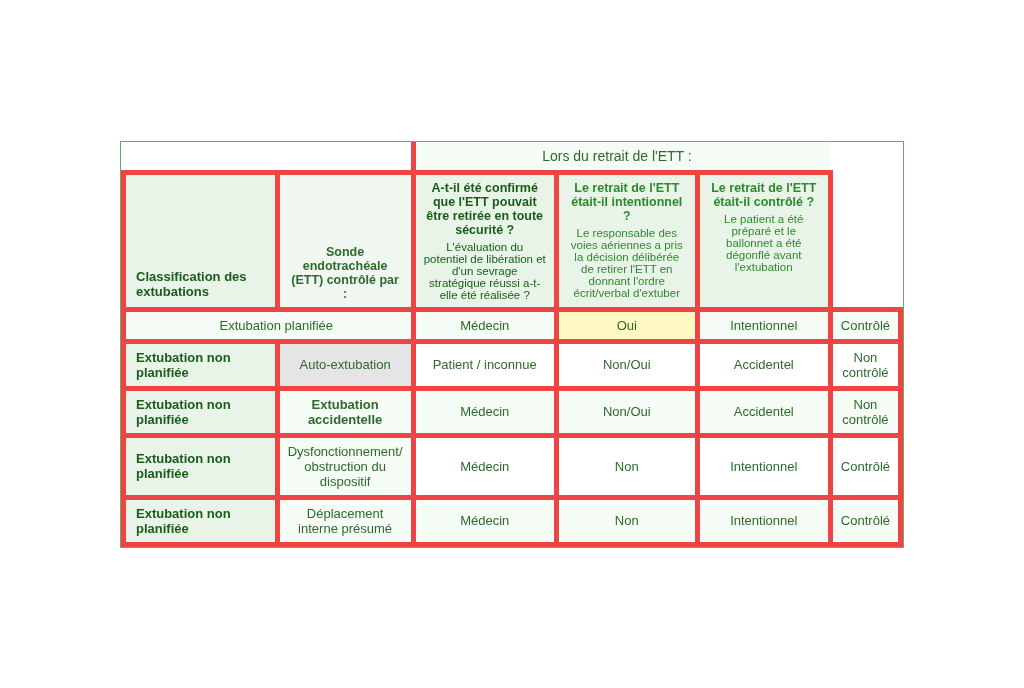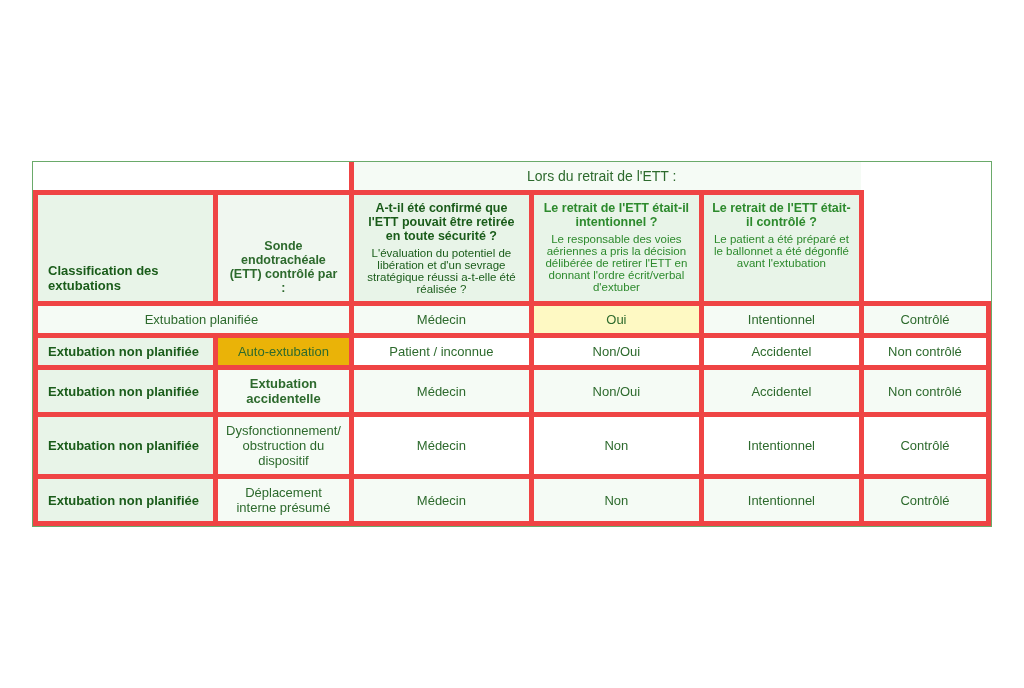--- a/index.html
+++ b/index.html
@@ -12,21 +12,21 @@
       background: #ffffff;
       font-family: Arial, Helvetica, sans-serif;
       display: flex;
       justify-content: center;
       align-items: center;
       min-height: 688px;
       width: 1024px;
     }
 
     .table-wrapper {
-      width: 960px;
+      width: 784px;
       border: 1.5px solid #6aaa6a;
       border-collapse: collapse;
     }
 
     table {
       width: 100%;
       border-collapse: collapse;
       font-size: 13px;
       color: #2d6a2d;
     }
@@ -127,21 +127,21 @@
       <tr style="background:#f5fbf5;">
         <td colspan="2" style="text-align:center; padding-left:24px; color:#2d6a2d; font-size:13px; background:#f5fbf5;">Extubation planifiée</td>
         <td style="color:#2d6a2d; background:#f5fbf5;">Médecin</td>
         <td style="color:#2d6a2d; background:#fef9c3;">Oui</td>
         <td style="color:#2d6a2d; background:#f5fbf5;">Intentionnel</td>
         <td style="color:#2d6a2d; background:#f5fbf5;">Contrôlé</td>
       </tr>
 
       <tr>
         <td style="text-align:left; padding-left:10px; font-weight:bold; color:#1a5c1a; background:#e8f4e8; font-size:13px;">Extubation non planifiée</td>
-        <td style="color:#2d6a2d; background:#eab308;">Auto-extubation</td>
+        <td style="color:#2d6a2d; background:#e5e5e5;">Auto-extubation</td>
         <td style="color:#2d6a2d; background:#ffffff;">Patient / inconnue</td>
         <td style="color:#2d6a2d; background:#ffffff;">Non/Oui</td>
         <td style="color:#2d6a2d; background:#ffffff;">Accidentel</td>
         <td style="color:#2d6a2d; background:#ffffff;">Non contrôlé</td>
       </tr>
 
       <tr style="background:#f5fbf5;">
         <td style="text-align:left; padding-left:10px; font-weight:bold; color:#1a5c1a; background:#e8f4e8; font-size:13px;">Extubation non planifiée</td>
         <td style="color:#2d6a2d; background:#f5fbf5;font-weight:bold;">Extubation accidentelle</td>
         <td style="color:#2d6a2d; background:#f5fbf5;">Médecin</td>

